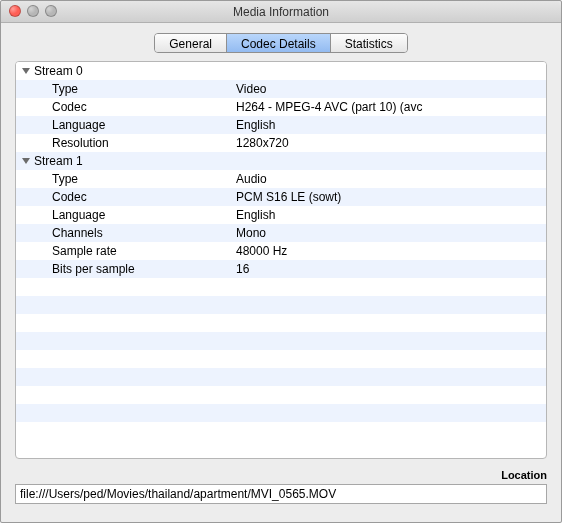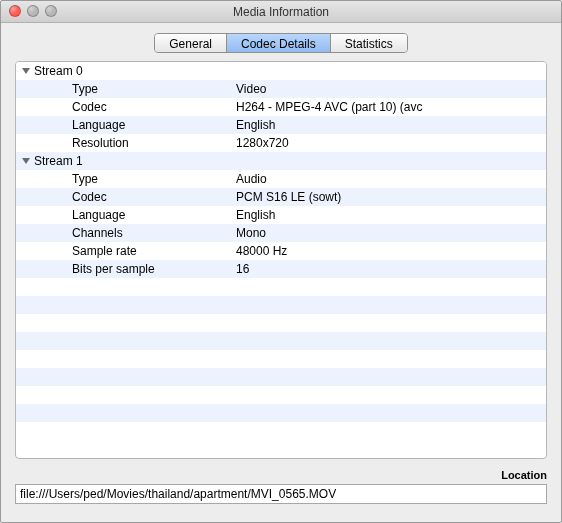--- a/index.html
+++ b/index.html
@@ -113,21 +113,21 @@
     width: 0; height: 0;
     border-left: 4px solid transparent;
     border-right: 4px solid transparent;
     border-top: 6px solid #6b6b6b;
     margin: 0 4px 0 6px;
   }
   .header-text {
     font-weight: normal;
   }
   .indent {
-    padding-left: 56px;
+    padding-left: 36px;
   }
   .location-section {
     margin-top: 10px;
   }
   .loc-label {
     font-size: 11px;
     font-weight: bold;
     color: #000;
     margin-bottom: 3px;
     text-align: right;

